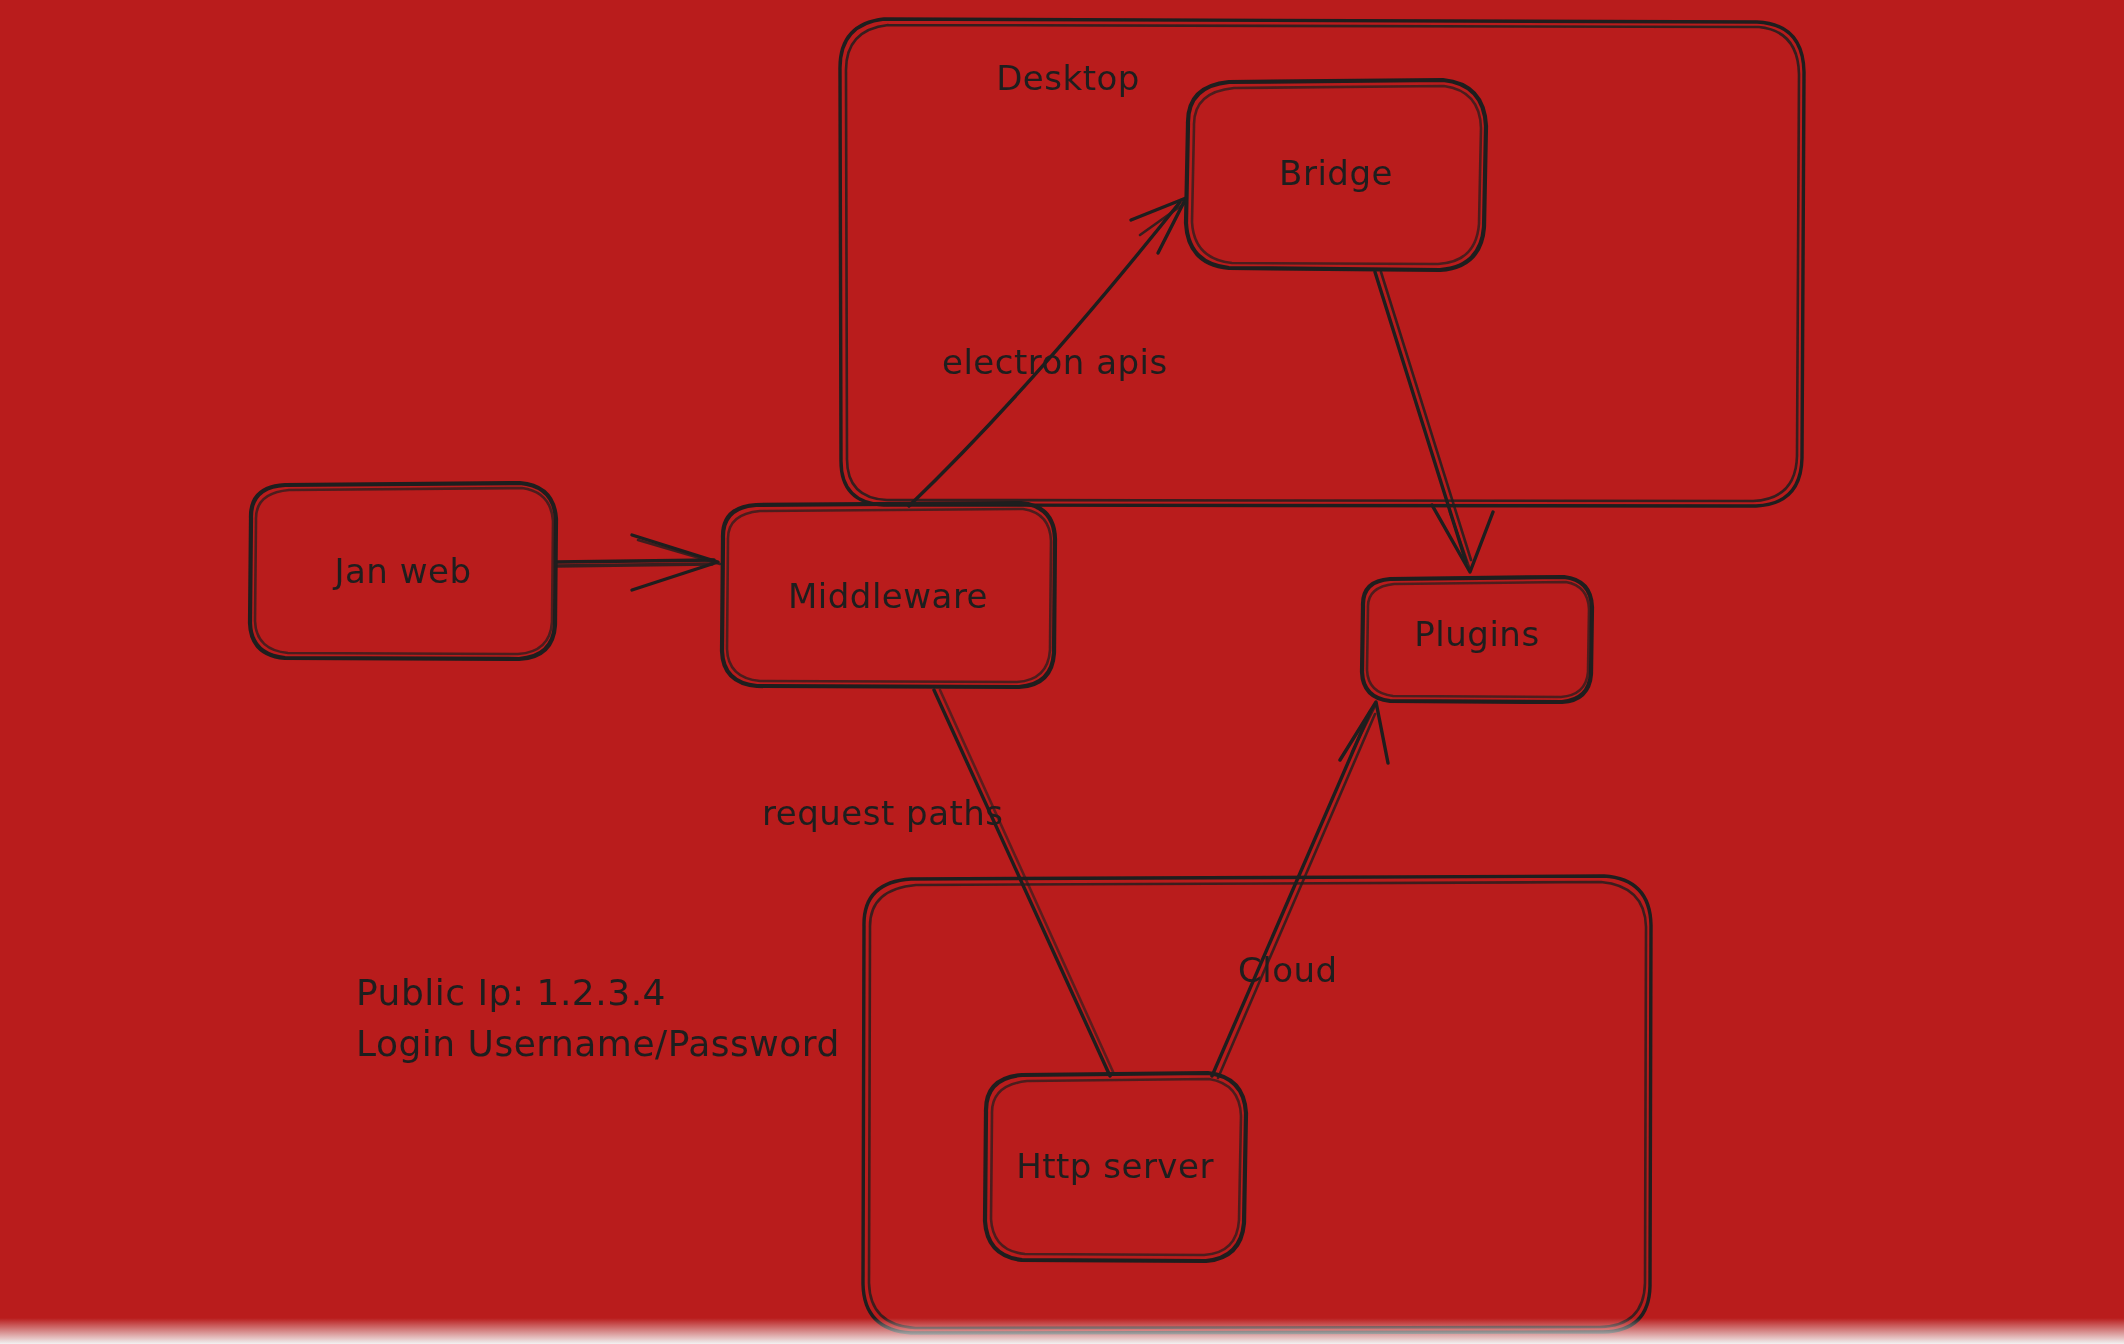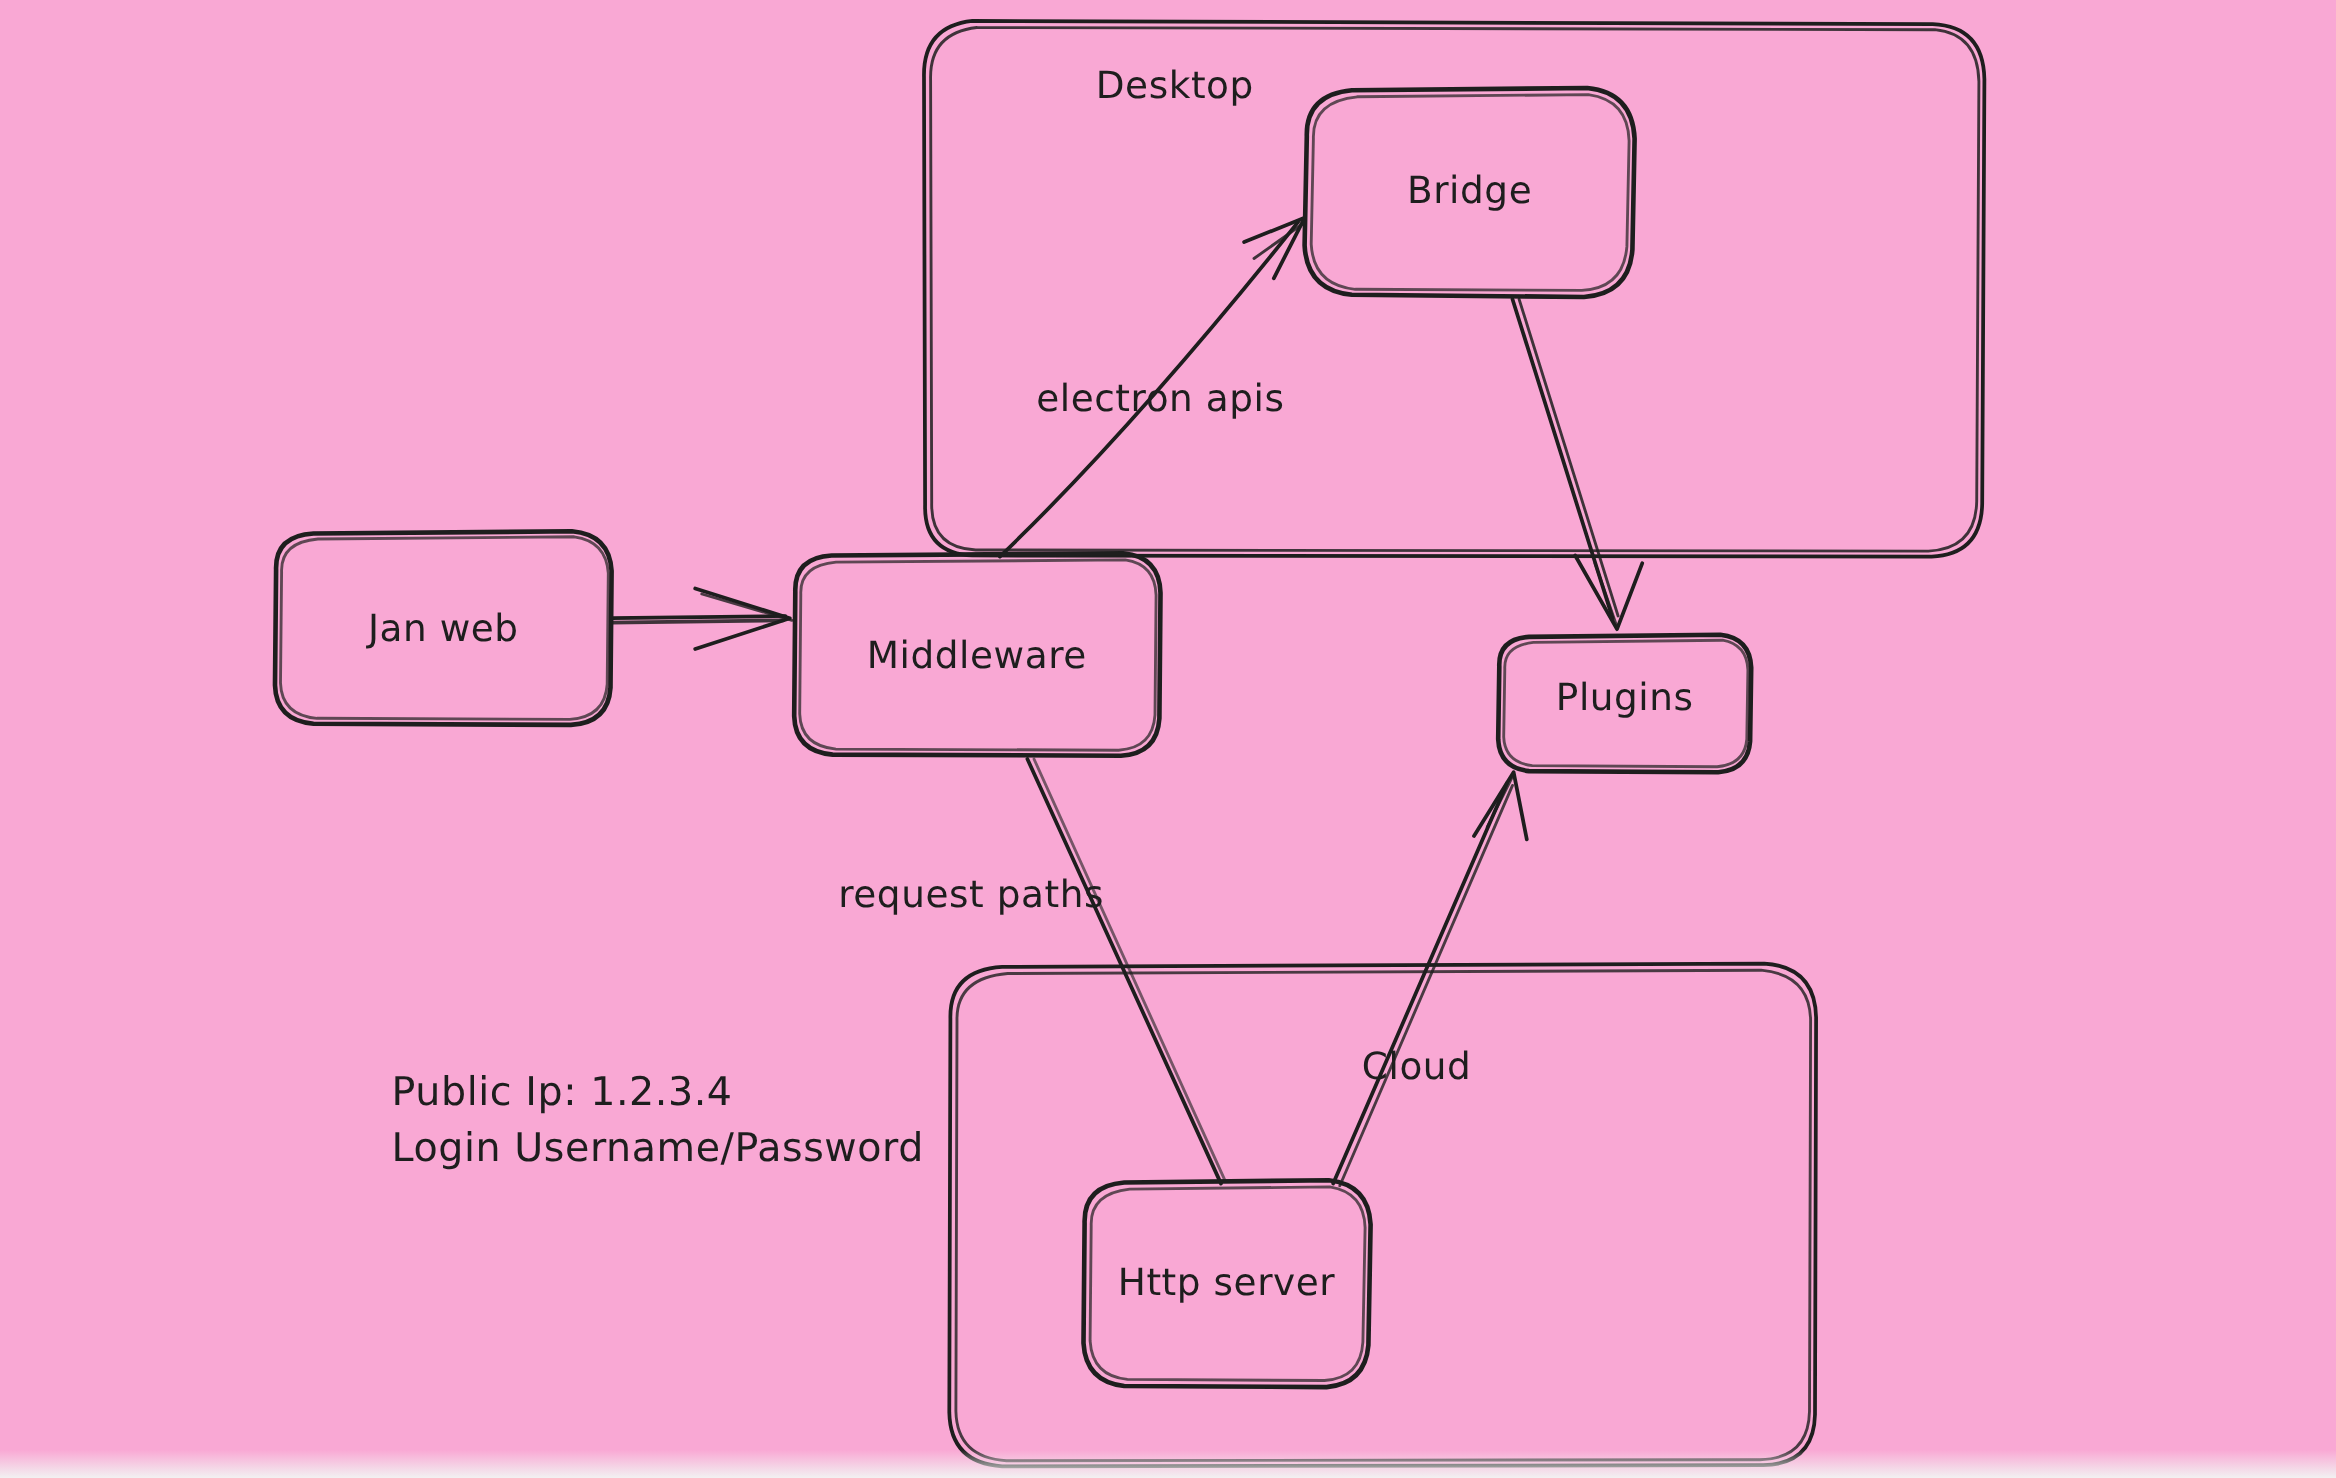--- a/index.html
+++ b/index.html
@@ -11,21 +11,21 @@
   body {
     width: 2124px;
     height: 1344px;
     overflow: hidden;
     font-family: "DejaVu Sans", sans-serif;
   }
   #canvas-root {
     position: relative;
     width: 2124px;
     height: 1344px;
-    background: #f9a8d4;
+    background: #b91c1c;
   }
   #canvas-root svg {
     display: block;
     position: absolute;
     top: 0;
     left: 0;
   }
   .sketch-stroke {
     fill: none;
     stroke: #1e1e1e;

